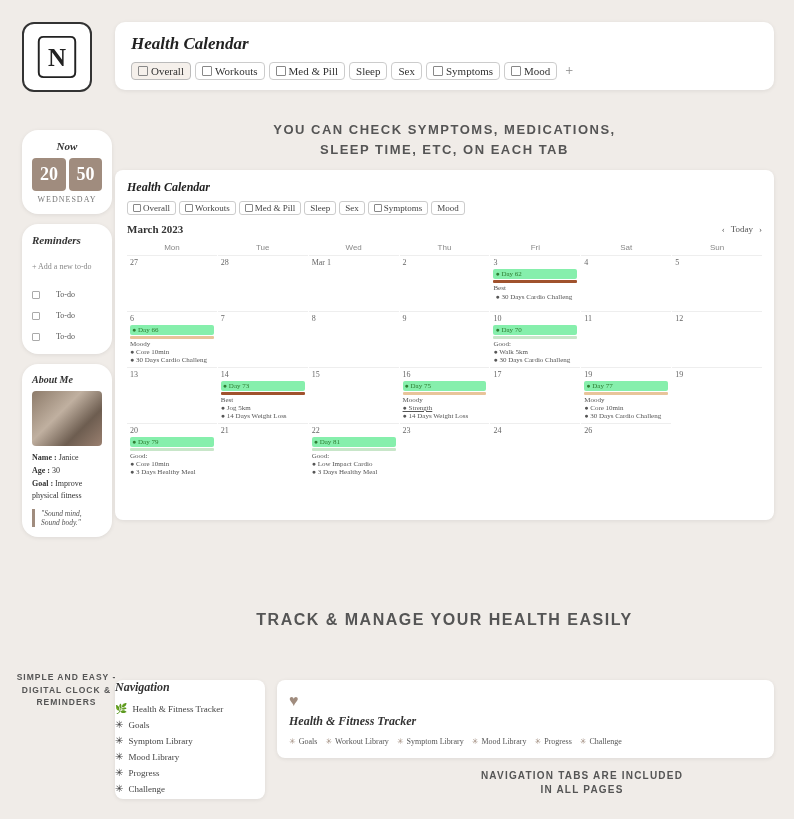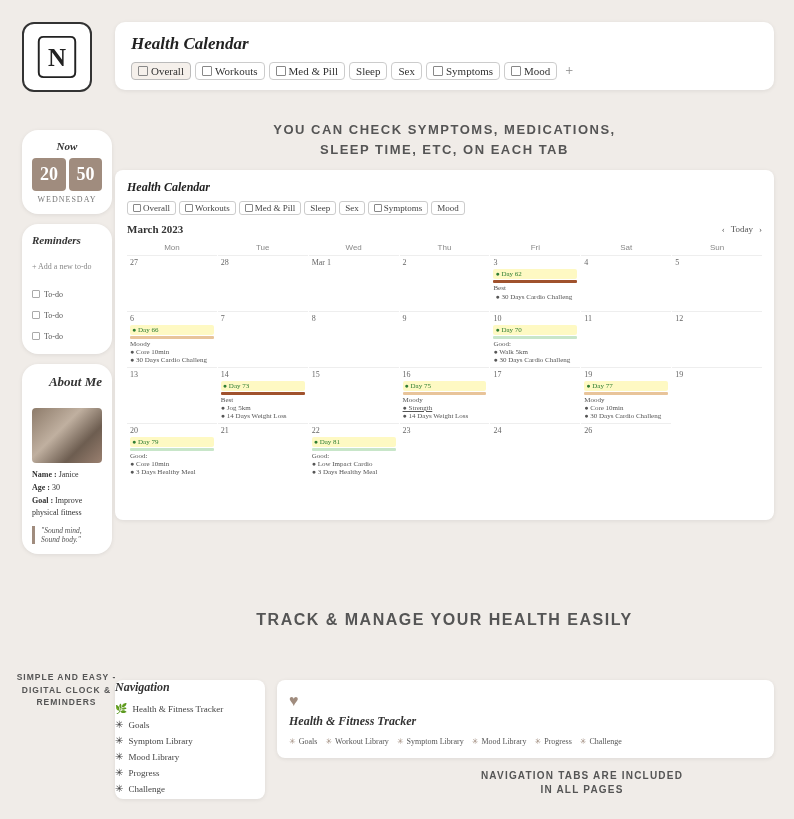--- a/index.html
+++ b/index.html
@@ -189,21 +189,21 @@
       margin-bottom: 2px;
     }
     .cal-event {
       font-size: 7px;
       padding: 1px 2px;
       border-radius: 2px;
       margin-bottom: 1px;
       white-space: nowrap;
       overflow: hidden;
     }
-    .evt-green { background: #fef9c3; color: #2e7d32; }
+    .evt-green { background: #86efac; color: #2e7d32; }
     .evt-label { color: #555; font-size: 7px; }
 
     
     .left-sidebar {
       position: absolute;
       top: 130px;
       left: 22px;
       width: 90px;
     }
     .sidebar-card {
@@ -260,44 +260,44 @@
     .add-todo {
       font-size: 8px;
       color: #888;
       margin-bottom: 19px;
       display: flex;
       align-items: flex-end;
       gap: 3px;
     }
     .todo-item {
       display: flex;
-      gap: 4px;
+      align-items: center;
+      gap: 16px;
       margin-bottom: 3px;
       margin-top: 12px;
     }
     .todo-checkbox {
       width: 8px;
       height: 8px;
       border: 1px solid #aaa;
       border-radius: 1px;
       flex-shrink: 0;
     }
     .todo-text {
       font-size: 8px;
       color: #555;
     }
 
     
     .about-section h3 {
-      font-size: 13px;
+      font-size: 10px;
       font-style: italic;
       font-weight: bold;
       color: #333;
-      margin-bottom: 18px;
-      text-align: right;
+      margin-bottom: 6px;
     }
     .about-photo {
       width: 100%;
       height: 55px;
       background: #c0b0a0;
       border-radius: 4px;
       margin-bottom: 6px;
       overflow: hidden;
       display: flex;
       align-items: center;

